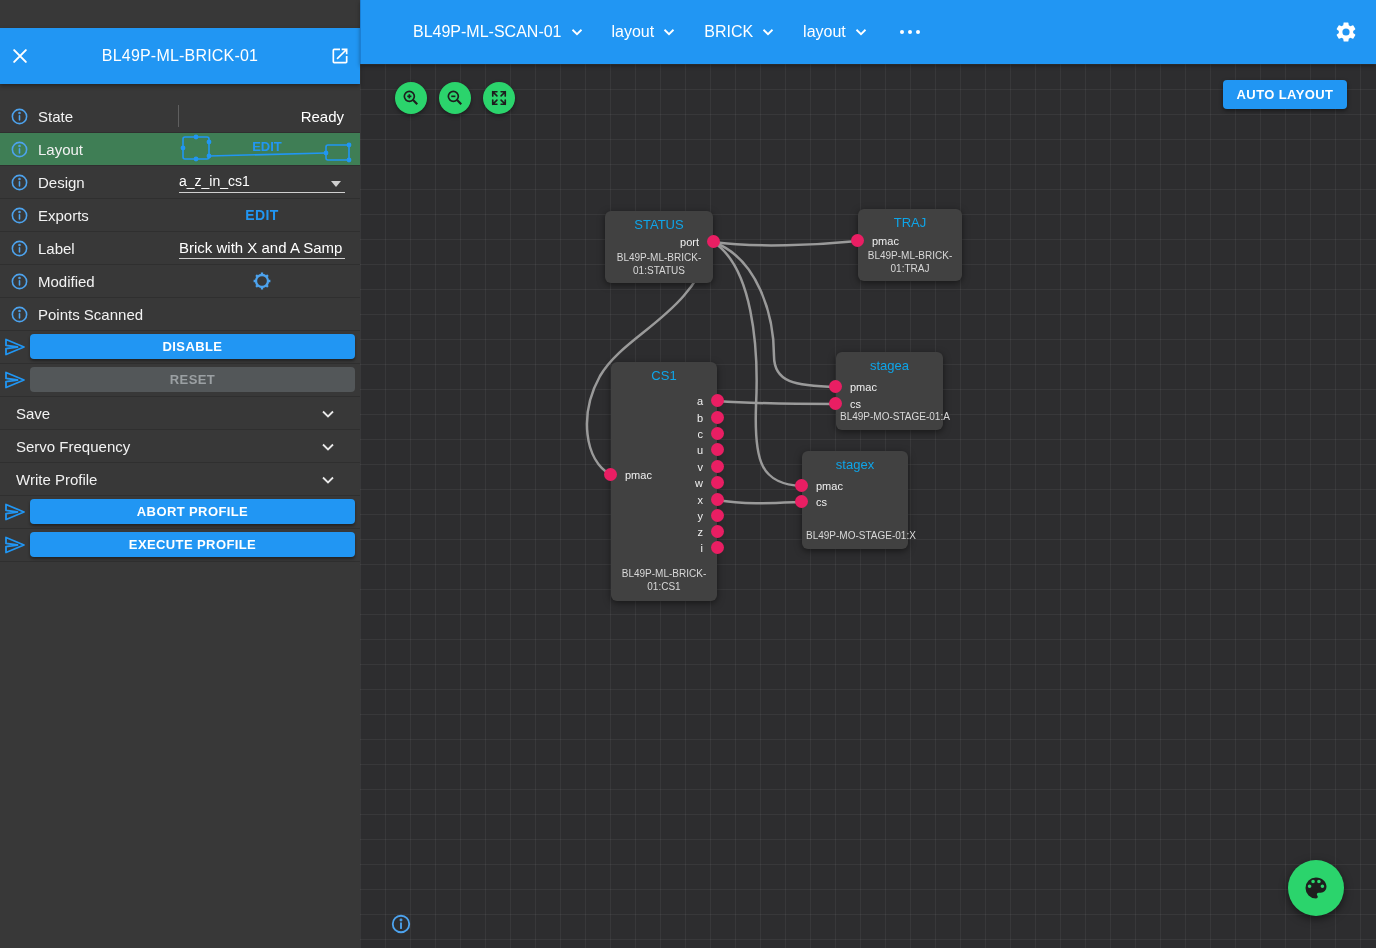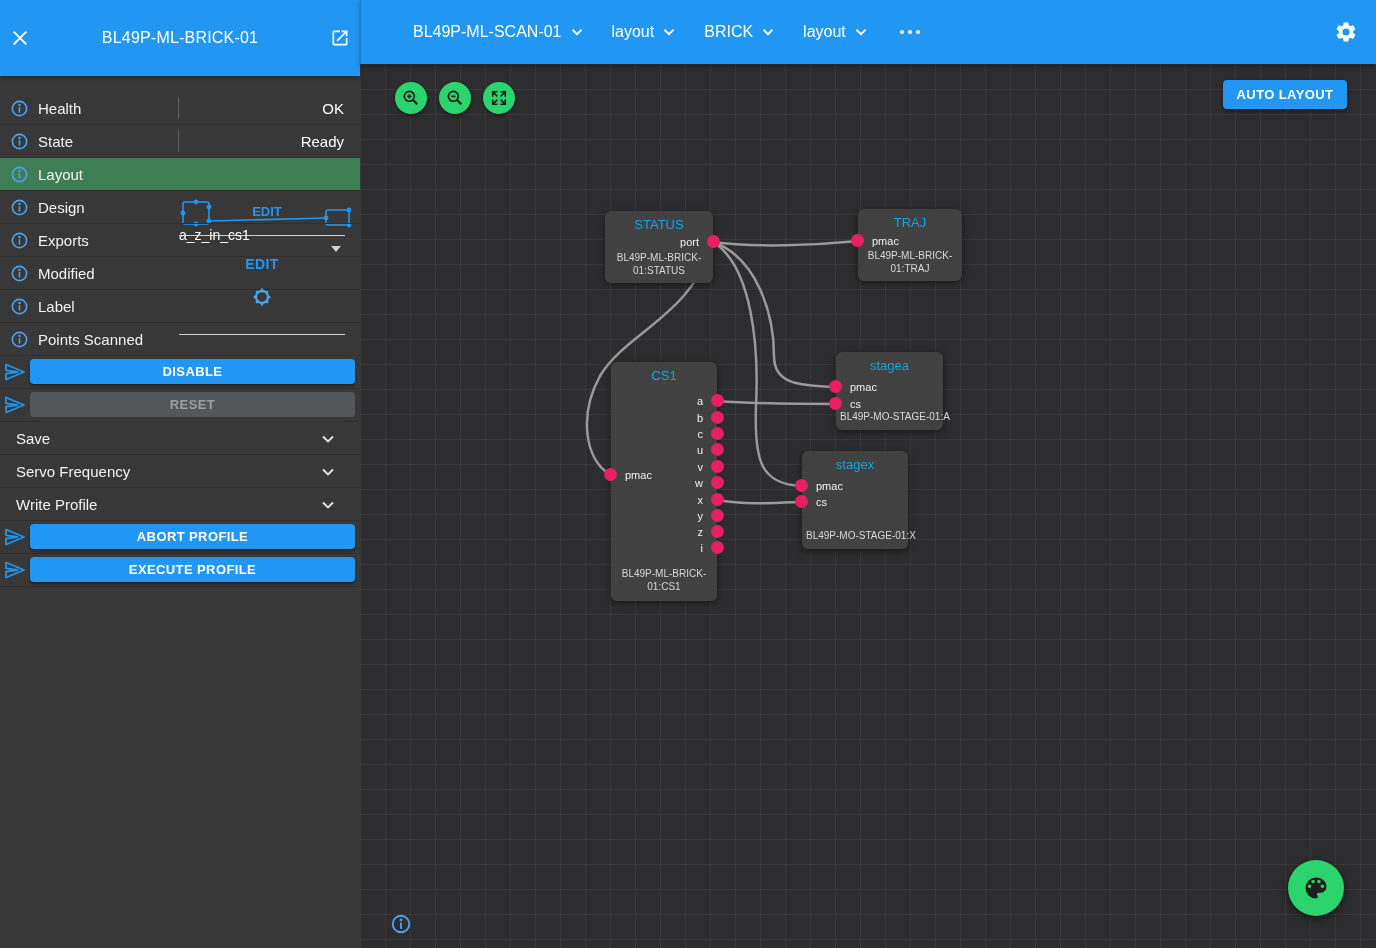--- a/index.html
+++ b/index.html
@@ -1,33 +1,33 @@
 <!DOCTYPE html>
 <html><head>
 <meta charset="utf-8">
 <style>
   * { margin:0; padding:0; box-sizing:border-box; }
   html,body { width:1376px; height:948px; overflow:hidden; background:#2d2d2f;
               font-family:"Liberation Sans", sans-serif; -webkit-font-smoothing:antialiased; }
 
   
   .sidebar { position:absolute; left:0; top:0; width:360px; height:948px; background:#383838; }
-  .side-header { position:relative; height:76px; background:#2196f3; display:flex; align-items:center;
-                 box-shadow:0 2px 4px rgba(0,0,0,.35); z-index:5; }
+  .side-header { position:relative; height:56px; background:#2196f3; display:flex; align-items:center;
+                 box-shadow:0 2px 4px rgba(0,0,0,.35); z-index:5;margin-top:28px; }
   .side-header .icon-btn { width:40px; height:40px; display:flex; align-items:center; justify-content:center; cursor:pointer; }
   .side-title { flex:1; text-align:center; color:#fff; font-size:16px; letter-spacing:.2px; }
 
   .prop-list { padding-top:16px; }
   .prop-row { position:relative; height:33px; border-bottom:1px solid #2f2f2f; display:flex; align-items:center; }
   .prop-row.green { background:#3f7e55; }
   .prop-icon { width:38px; display:flex; justify-content:center; align-items:center; flex:none; }
   .prop-label { color:#f2f2f2; font-size:15px; }
   .vdiv { position:absolute; left:178px; top:5px; bottom:5px; width:1px; background:#5f5f5f; }
   .prop-value { position:absolute; right:16px; color:#fff; font-size:15px; }
-  .prop-right { position:absolute; left:179px; right:5px; top:0; bottom:0;margin-top:40px; }
+  .prop-right { position:absolute; left:179px; right:5px; top:0; bottom:0; }
 
   .select-box { position:absolute; left:0; right:10px; top:4px; bottom:5px; border-bottom:1px solid #d0d0d0;
                 color:#fff; font-size:14px; display:flex; align-items:center; cursor:pointer; }
   .select-arrow { position:absolute; right:4px; top:11px; width:0; height:0;
                   border-left:5px solid transparent; border-right:5px solid transparent; border-top:6px solid #cfcfcf; }
   .edit-link { position:absolute; left:0; right:10px; top:0; bottom:0; display:flex; align-items:center; justify-content:center;
                color:#2196f3; font-weight:bold; font-size:14px; letter-spacing:.4px; cursor:pointer; }
   .mod-icon-wrap { position:absolute; left:0; right:10px; top:0; bottom:0; display:flex; align-items:center; justify-content:center; }
   .label-input { position:absolute; left:0; right:10px; top:4px; bottom:5px; background:transparent; border:none;
                  border-bottom:1px solid #d0d0d0; color:#fff; font-size:15px; outline:none; white-space:nowrap; overflow:hidden;
@@ -98,32 +98,20 @@
     <span class="side-title">BL49P-ML-BRICK-01</span>
     <span class="icon-btn">
       <svg width="20" height="20" viewBox="0 0 24 24" fill="#fff">
           <path d="M19 19H5V5h7V3H5a2 2 0 0 0-2 2v14a2 2 0 0 0 2 2h14c1.1 0 2-.9 2-2v-7h-2v7zM14 3v2h3.59l-9.83 9.83 1.41 1.41L19 6.41V10h2V3h-7z"></path>
         </svg>
     </span>
   </div>
 
   <div class="prop-list">
 
-    <div class="prop-row">
-      <span class="prop-icon">
-        <svg width="19" height="19" viewBox="0 0 24 24" fill="none" stroke="#4da3ee" stroke-width="2">
-            <circle cx="12" cy="12" r="9"></circle>
-            <line x1="12" y1="11" x2="12" y2="16.5" stroke-linecap="round"></line>
-            <circle cx="12" cy="7.6" r="0.6" fill="#4da3ee"></circle>
-          </svg>
-      </span>
-      <span class="prop-label">Health</span>
-      <span class="vdiv"></span>
-      <span class="prop-value">OK</span>
-    </div>
 
     <div class="prop-row">
       <span class="prop-icon">
         <svg width="19" height="19" viewBox="0 0 24 24" fill="none" stroke="#4da3ee" stroke-width="2">
             <circle cx="12" cy="12" r="9"></circle>
             <line x1="12" y1="11" x2="12" y2="16.5" stroke-linecap="round"></line>
             <circle cx="12" cy="7.6" r="0.6" fill="#4da3ee"></circle>
           </svg>
       </span>
       <span class="prop-label">State</span>
@@ -190,42 +178,42 @@
     </div>
 
     <div class="prop-row">
       <span class="prop-icon">
         <svg width="19" height="19" viewBox="0 0 24 24" fill="none" stroke="#4da3ee" stroke-width="2">
             <circle cx="12" cy="12" r="9"></circle>
             <line x1="12" y1="11" x2="12" y2="16.5" stroke-linecap="round"></line>
             <circle cx="12" cy="7.6" r="0.6" fill="#4da3ee"></circle>
           </svg>
       </span>
+      <span class="prop-label">Label</span>
+      <span class="prop-right">
+        <input class="label-input" value="Brick with X and A Samp" style="">
+      </span>
+    </div>
+
+    <div class="prop-row">
+      <span class="prop-icon">
+        <svg width="19" height="19" viewBox="0 0 24 24" fill="none" stroke="#4da3ee" stroke-width="2">
+            <circle cx="12" cy="12" r="9"></circle>
+            <line x1="12" y1="11" x2="12" y2="16.5" stroke-linecap="round"></line>
+            <circle cx="12" cy="7.6" r="0.6" fill="#4da3ee"></circle>
+          </svg>
+      </span>
       <span class="prop-label">Modified</span>
       <span class="prop-right">
         <span class="mod-icon-wrap">
           <svg width="24" height="24" viewBox="0 0 24 24" fill="none" stroke="#4da3ee" stroke-width="2.3">
             <circle cx="12" cy="12" r="6"></circle>
             <path d="M12 3.6v2.6M12 17.8v2.6M3.6 12h2.6M17.8 12h2.6M6.1 6.1l1.9 1.9M16 16l1.9 1.9M17.9 6.1L16 8M8 16l-1.9 1.9"></path>
           </svg>
         </span>
-      </span>
-    </div>
-
-    <div class="prop-row">
-      <span class="prop-icon">
-        <svg width="19" height="19" viewBox="0 0 24 24" fill="none" stroke="#4da3ee" stroke-width="2">
-            <circle cx="12" cy="12" r="9"></circle>
-            <line x1="12" y1="11" x2="12" y2="16.5" stroke-linecap="round"></line>
-            <circle cx="12" cy="7.6" r="0.6" fill="#4da3ee"></circle>
-          </svg>
-      </span>
-      <span class="prop-label">Label</span>
-      <span class="prop-right">
-        <input class="label-input" value="Brick with X and A Samp" style="">
       </span>
     </div>
 
     <div class="prop-row">
       <span class="prop-icon">
         <svg width="19" height="19" viewBox="0 0 24 24" fill="none" stroke="#4da3ee" stroke-width="2">
             <circle cx="12" cy="12" r="9"></circle>
             <line x1="12" y1="11" x2="12" y2="16.5" stroke-linecap="round"></line>
             <circle cx="12" cy="7.6" r="0.6" fill="#4da3ee"></circle>
           </svg>

